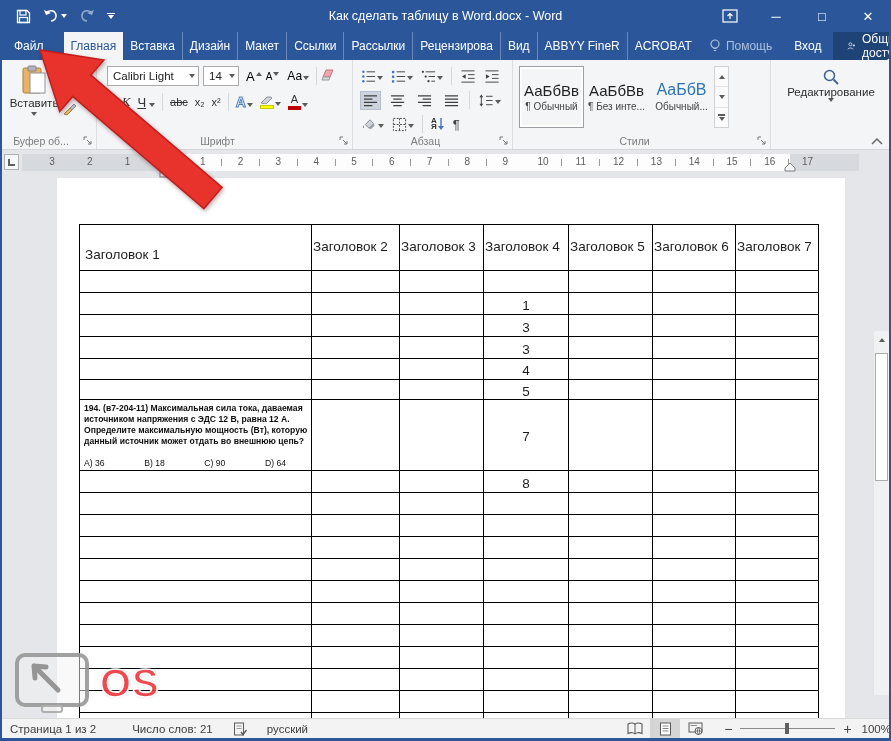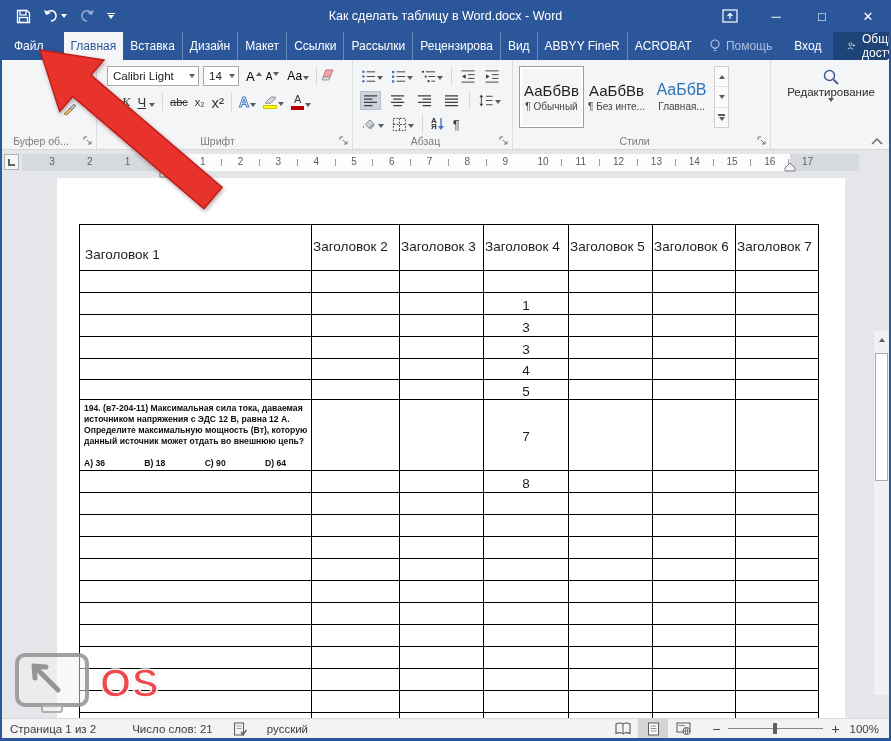--- a/index.html
+++ b/index.html
@@ -97,40 +97,40 @@
   .docarea { position:absolute; left:-2px; top:178px; width:891px; height:540px; background:#e4e6e9; overflow:hidden; }
   .page { position:absolute; left:57px; top:0; width:788px; height:560px; background:#fff; }
   table.doc { border-collapse:collapse; table-layout:fixed; width:739px; margin:46px 0 0 22px; }
   table.doc td { border:1px solid #000; font-size:13.5px; color:#1d1d1d; overflow:hidden; }
   td.hc { text-align:left; vertical-align:middle; line-height:1.4; padding:1px; }
   td.hc.first { text-align:left; vertical-align:bottom; padding:2px 4px 5px 5px; }
   td.num { text-align:center; vertical-align:middle; padding-top:3px; }
   .problem { padding:2px 3px 1px 4px; font-size:8.6px; line-height:1.28; font-weight:600; color:#0e0e0e;
              font-family:"Liberation Sans",sans-serif; }
   .problem b { font-weight:800; }
-  .answers { display:flex; justify-content:space-between; padding-right:22px; margin-top:11px; font-weight:700; }
+  .answers { display:flex; justify-content:space-between; padding-right:22px; margin-top:11px; font-weight:400; }
 
   
   .vscroll { position:absolute; right:2px; top:153px; bottom:23px; width:16px; background:#f0f1f2; border-left:1px solid #e3e4e5; }
   .vs-up { height:17px; display:flex; align-items:center; justify-content:center; }
   .vs-thumb { position:absolute; left:1px; top:22px; width:13px; height:128px; background:#ffffff; border:1px solid #ababab; }
 
   
   .statusbar { position:absolute; left:-2px; bottom:3px; width:891px; height:20px; background:#f3f3f4;
                border-top:1px solid #d9d9d9; display:flex; align-items:center; font-size:11.5px; color:#404040; }
   .sb-left { display:flex; align-items:center; gap:0; }
   .sb-item { padding:0 10px; }
   .sb-right { margin-left:auto; display:flex; align-items:center; }
   .viewbtn { width:30px; height:19px; display:flex; align-items:center; justify-content:center; }
   .viewbtn.active { background:#d5d5d6; }
   .zoomwrap { display:flex; align-items:center; gap:8px; margin:0 10px 0 14px; }
   .ztrack { position:relative; width:95px; height:1px; background:#8a8a8a; }
   .zthumb { position:absolute; left:45px; top:-5px; width:4px; height:11px; background:#5f5f5f; }
   .zsign { font-size:14px; color:#444; }
-  .zoomlvl { padding-right:12px; }
+  .zoomlvl { }
   .bottomstrip { position:absolute; left:-2px; bottom:0; width:891px; height:3px; background:#2b579a; }
 
   
   .arrow { position:absolute; left:16px; top:38px; z-index:50; filter:drop-shadow(1px 2px 2px rgba(60,0,0,.35)); }
   .watermark { position:absolute; left:12px; top:652px; z-index:6; display:flex; align-items:center; gap:10px; opacity:.92; }
   .wm-os { font-size:40px; font-weight:800; color:#ee3a40; -webkit-text-stroke:1.5px #ffffff;
            text-shadow:0 0 3px rgba(180,180,180,.8); letter-spacing:1px; }
   .wm-helper { font-size:40px; font-weight:800; color:rgba(255,255,255,.35); -webkit-text-stroke:1.6px #b4b4b4; letter-spacing:1px; }
 
   svg { display:block; }
@@ -211,20 +211,29 @@
             <path d="M12 4 V8 M10 6 H14" stroke="#fff" stroke-width="1.2"></path>
           </svg>
         <span>Общий доступ</span>
       </div>
     </div>
   </div>
 
   <div class="ribbon">
 
     <div class="group g-clip">
+      <div class="pastebtn">
+        <svg width="28" height="32" viewBox="0 0 28 32">
+          <rect x="3" y="3" width="18" height="25" rx="1.5" fill="#e8b367" stroke="#a8813f"></rect>
+          <rect x="8" y="1" width="8" height="5" rx="1" fill="#b0b4ba" stroke="#84888e"></rect>
+          <rect x="10" y="8" width="15" height="20" fill="#fff" stroke="#8e9197"></rect>
+        </svg>
+        <span>Вставить</span>
+        <span class="caret dark" style="margin-top:3px;"></span>
+      </div>
       <div class="clipcol">
         <span>
           <svg width="16" height="16" viewBox="0 0 16 16">
               <rect x="2" y="1" width="9" height="11" fill="#fff" stroke="#7a7e84"></rect>
               <rect x="5" y="4" width="9" height="11" fill="#fff" stroke="#7a7e84"></rect>
             </svg>
         </span>
         <span>
           <svg width="16" height="16" viewBox="0 0 16 16">
               <path d="M2 14 L8 8 L10 10 L5 15 Z" fill="#e8b367" stroke="#a8813f"></path>
@@ -274,21 +283,21 @@
       <div class="row2">
         <b style="font-size:13px;">Ж</b>
         <i style="font-size:13px;font-family:'Liberation Serif',serif;">К</i>
         <span class="fx">
           <span style="text-decoration:underline;font-size:13px;">Ч</span>
           <span class="caret dark" style="margin-bottom:3px;margin-left:2px;"></span>
         </span>
         <span class="vdiv"></span>
         <span style="font-size:11px;text-decoration:line-through;">abc</span>
         <span style="font-size:11px;">x₂</span>
-        <span style="font-size:15px;">x²</span>
+        <span style="font-size:11px;">x²</span>
         <span class="vdiv"></span>
         <span class="fx">
           <span style="font-size:14px;font-weight:700;color:#fff;-webkit-text-stroke:1px #4f81bd;">А</span>
           <span class="caret dark" style="margin-bottom:3px;"></span>
         </span>
         <span class="fx">
           <span style="display:inline-flex;flex-direction:column;align-items:center;gap:1px;">
             <svg width="13" height="9" viewBox="0 0 13 9">
                 <path d="M1 8 L7 2 L11 2 L12 3 L6 9 Z" fill="#cfd3d9" stroke="#8f939b"></path>
               </svg>
@@ -432,21 +441,21 @@
         <div class="card sel">
           <span class="cprev">АаБбВв</span>
           <span class="cname">¶ Обычный</span>
         </div>
         <div class="card">
           <span class="cprev">АаБбВв</span>
           <span class="cname">¶ Без инте...</span>
         </div>
         <div class="card">
           <span class="cprev blue">АаБбВ</span>
-          <span class="cname">Главная...</span>
+          <span class="cname">Обычный...</span>
         </div>
         <div class="stylescroll">
           <span class="ssb">
               <span class="tri-up"></span>
             </span>
           <span class="ssb">
               <span class="tri-dn"></span>
             </span>
           <span class="ssb" style="flex-direction:column;">
               <span class="morebar"></span>

